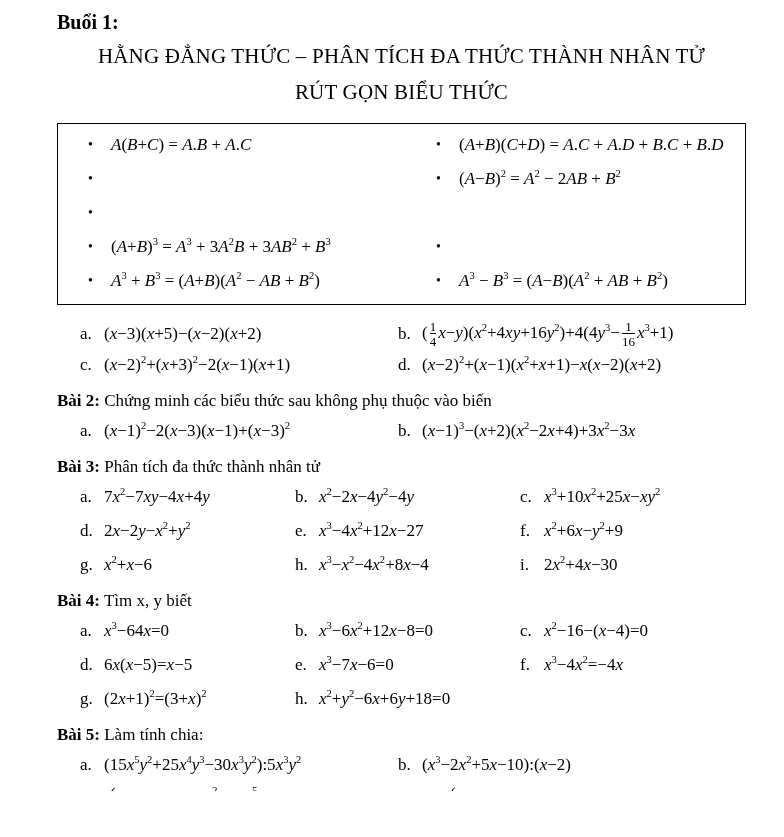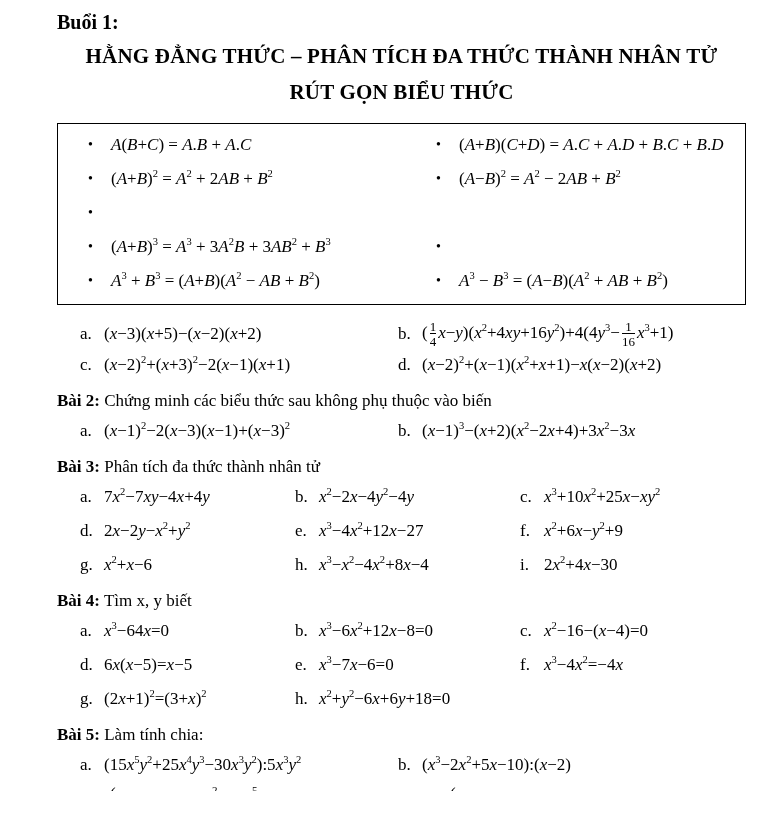--- a/index.html
+++ b/index.html
@@ -3,21 +3,21 @@
 <meta charset="utf-8">
 <style>
   html,body{margin:0;padding:0;background:#ffffff;}
   body{
     width:784px;height:837px;overflow:hidden;position:relative;
     font-family:"Liberation Serif",serif;color:#000;
   }
   .page{padding:10px 38px 0 57px;}
   .session{font-weight:bold;font-size:20px;line-height:24px;}
   .title{
-    text-align:center;font-weight:bold;font-size:21px;line-height:28px;margin-top:8px;
+    text-align:center;font-weight:normal;font-size:21px;line-height:28px;margin-top:8px;
     letter-spacing:0.2px;
   }
   .idbox{
     border:1.5px solid #000;margin-top:17px;display:flex;
     padding:4px 0 6px 0;box-sizing:border-box;
   }
   .idcol-left{width:378px;padding-left:30px;box-sizing:border-box;}
   .idcol-right{flex:1;}
   .id-row{height:34px;display:flex;align-items:center;}
   .bullet{width:23px;font-size:14px;flex:0 0 23px;}
@@ -54,21 +54,20 @@
   <div class="title">RÚT GỌN BIỂU THỨC</div>
 
   <div class="idbox">
     <div class="idcol-left">
       <div class="id-row">
         <span class="bullet">•</span>
         <span class="math"><i>A</i>(<i>B</i>+<i>C</i>) = <i>A</i>.<i>B</i> + <i>A</i>.<i>C</i></span>
       </div>
       <div class="id-row">
         <span class="bullet">•</span>
-        <span class="math">(<i>A</i>+<i>B</i>)<sup>2</sup> = <i>A</i><sup>2</sup> + 2<i>AB</i> + <i>B</i><sup>2</sup></span>
       </div>
       <div class="id-row">
         <span class="bullet">•</span>
       </div>
       <div class="id-row">
         <span class="bullet">•</span>
         <span class="math">(<i>A</i>+<i>B</i>)<sup>3</sup> = <i>A</i><sup>3</sup> + 3<i>A</i><sup>2</sup><i>B</i>  + 3<i>AB</i><sup>2</sup> + <i>B</i><sup>3</sup></span>
       </div>
       <div class="id-row">
         <span class="bullet">•</span>

